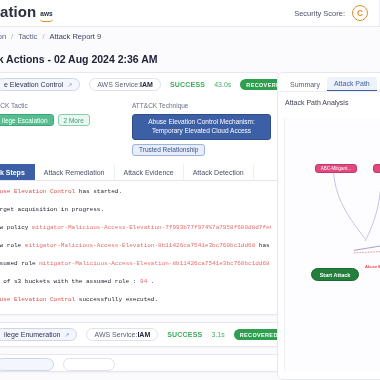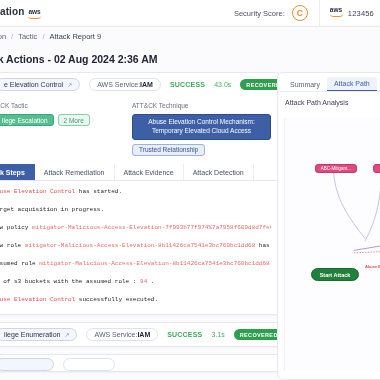--- a/index.html
+++ b/index.html
@@ -14,21 +14,21 @@
   
   .topbar {
     position: absolute; top: 0; left: 0; width: 380px; height: 27px;
     background: #ffffff; border-bottom: 1px solid #e8e9ee;
     display: flex; align-items: center;
   }
   .brand {
     display: flex; align-items: baseline; gap: 4px;
     margin-left: -14px; padding-left: 14px;
   }
-  .brand-name { font-size: 10px; font-weight: 700; color: #2c2f40; letter-spacing: .1px; }
+  .brand-name { font-size: 15px; font-weight: 700; color: #2c2f40; letter-spacing: .1px; }
   .aws-mark {
     font-size: 6.5px; font-weight: 700; color: #232f3e; line-height: 1;
     position: relative; top: -1px;
   }
   .aws-mark i {
     display: block; width: 13px; height: 4px; margin-top: 0px;
     border-bottom: 1.6px solid #f0932b; border-radius: 0 0 9px 9px;
     transform: scaleX(1.05);
   }
   .topbar-right {
@@ -202,24 +202,20 @@
 
   <div class="topbar">
     <div class="brand">
       <span class="brand-name">ation</span>
       <span class="aws-mark">aws<i></i></span>
     </div>
     <div class="topbar-right">
       <div class="sec-score">
         <span class="sec-score-label">Security Score:</span>
         <span class="score-circle">C</span>
-      </div>
-      <div class="acct">
-        <span class="aws-mark">aws<i></i></span>
-        <span class="acct-id">123456</span>
       </div>
     </div>
   </div>
 
   <div class="crumbs">
     <div class="crumbs-inner">
       <span class="crumb">ulation</span>
       <span class="crumb-sep">/</span>
       <span class="crumb">Tactic</span>
       <span class="crumb-sep">/</span>

